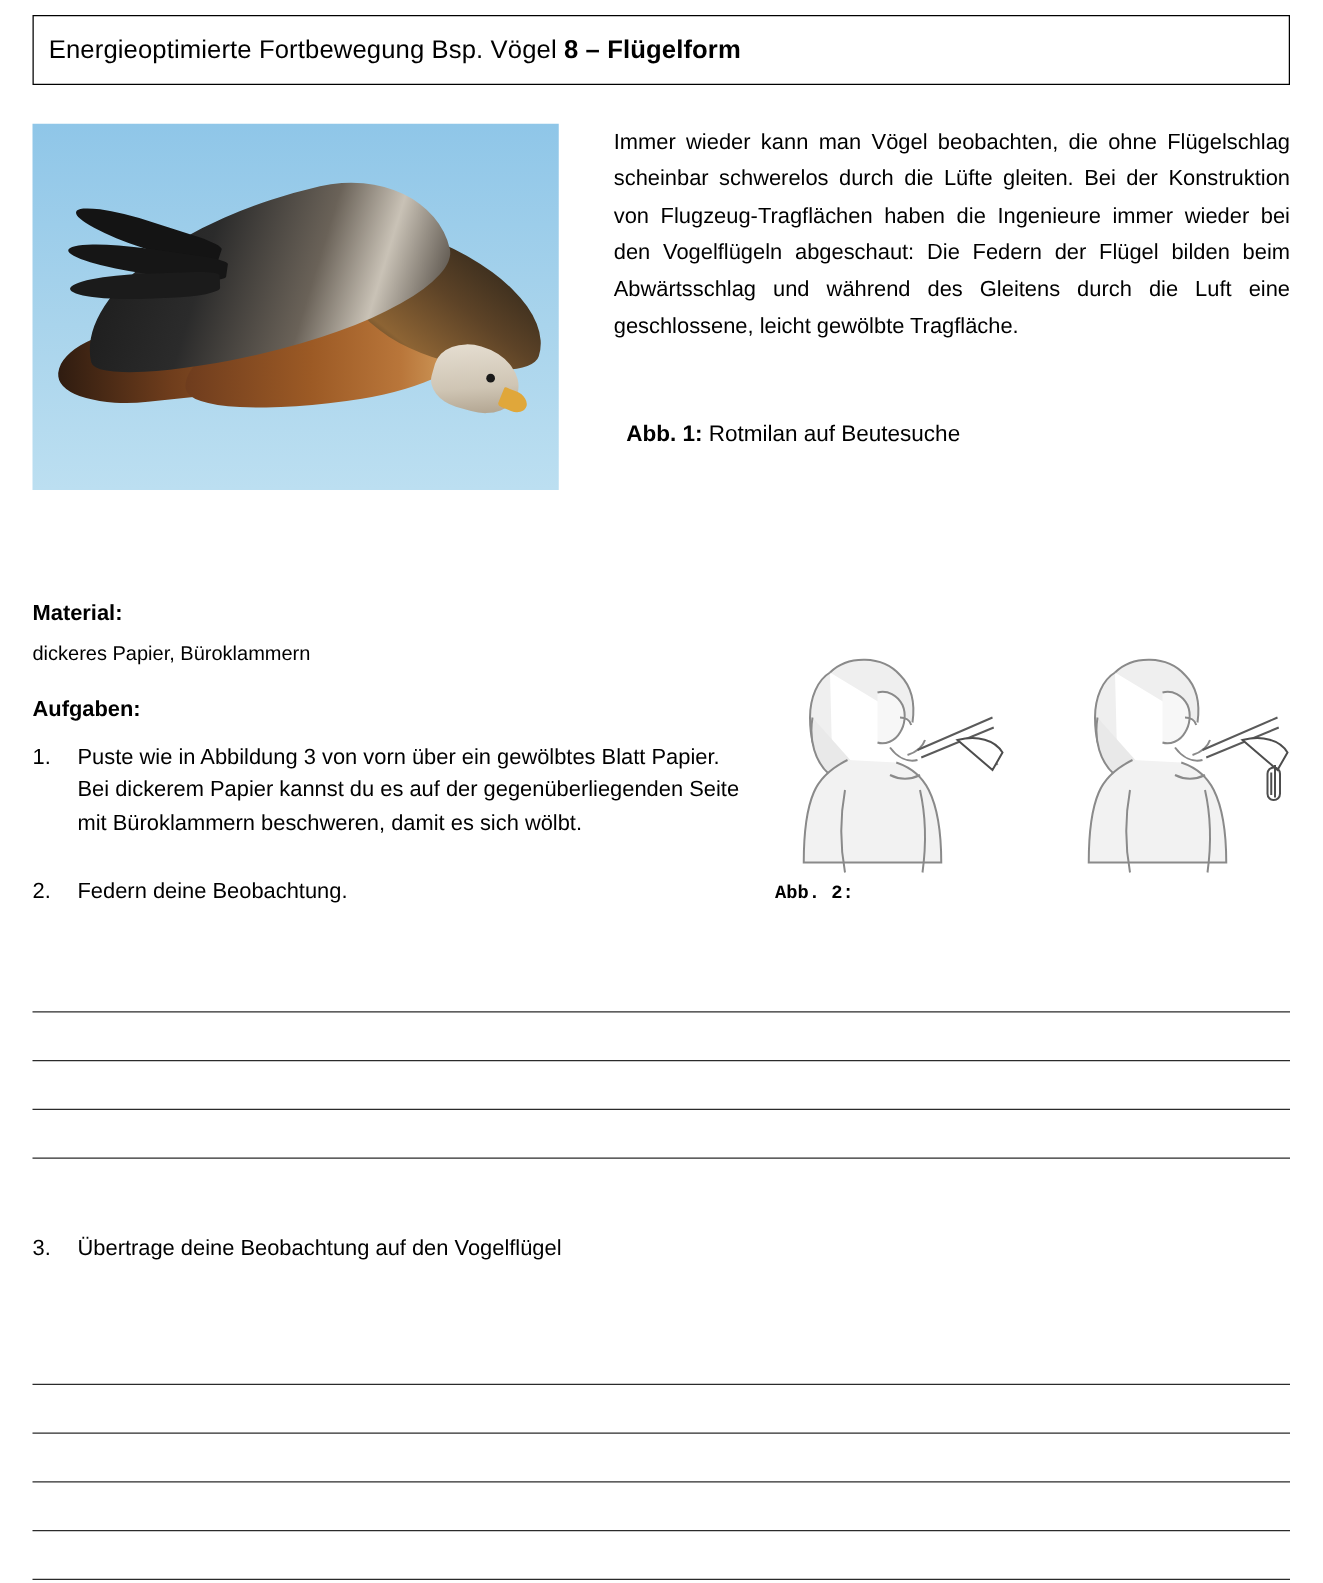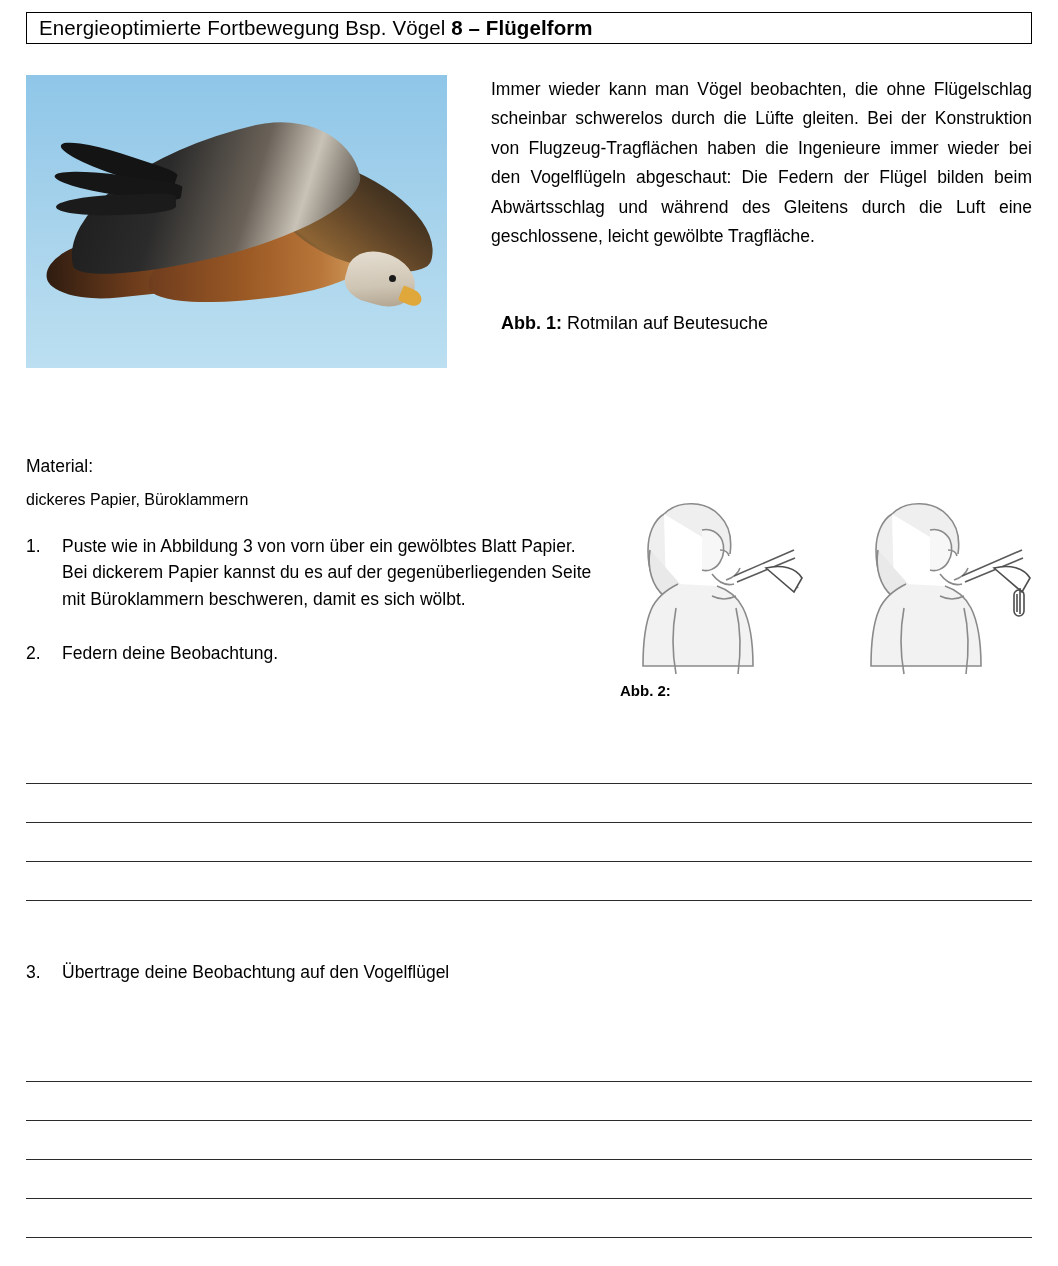--- a/index.html
+++ b/index.html
@@ -20,21 +20,21 @@
     width: 1058px;
     height: 1266px;
     box-sizing: border-box;
     padding: 10px 26px 0 26px;
   }
 
   
   .title-box {
     border: 1.5px solid #000;
     box-sizing: border-box;
-    height: 32px;
+    height: 56px;
     display: flex;
     align-items: center;
     padding: 0 12px;
     margin-top: 2px;
   }
   .title-text {
     font-size: 20.5px;
     letter-spacing: 0.1px;
     white-space: nowrap;
   }
@@ -165,21 +165,21 @@
     display: flex;
     margin-top: 88px;
     align-items: flex-start;
   }
   .tasks-col {
     width: 570px;
     flex: 0 0 570px;
   }
   .label-bold {
     font-size: 17.5px;
-    font-weight: normal;
+    font-weight: bold;
     margin: 0 0 14px 0;
   }
   .material-text {
     font-size: 16px;
     margin: 0 0 24px 0;
   }
   .task {
     display: flex;
     font-size: 17.5px;
     line-height: 1.5;
@@ -189,20 +189,21 @@
     width: 36px;
     flex: 0 0 36px;
   }
   .task .body { flex: 1; }
   .task.t2 { margin-top: 28px; }
 
   .figs-col {
     flex: 1;
     padding-left: 20px;
     position: relative;
+    font-family: Liberation Mono, monospace;
   }
   .figs {
     display: flex;
     gap: 18px;
   }
   .fig {
     width: 210px;
     height: 222px;
     position: relative;
   }
@@ -262,20 +263,21 @@
       <div class="caption">
         <span class="bold">Abb. 1:</span><span> Rotmilan auf Beutesuche</span>
       </div>
     </div>
   </div>
 
   <div class="middle-section">
     <div class="tasks-col">
       <p class="label-bold">Material:</p>
       <p class="material-text">dickeres Papier, Büroklammern</p>
+      <p class="label-bold">Aufgaben:</p>
 
       <div class="task t1">
         <span class="num">1.</span>
         <span class="body">Puste wie in Abbildung 3 von vorn über ein gewölbtes Blatt Papier. Bei dickerem Papier kannst du es auf der gegenüberliegenden Seite mit Büroklammern beschweren, damit es sich wölbt.</span>
       </div>
 
       <div class="task t2">
         <span class="num">2.</span>
         <span class="body">Federn deine Beobachtung.</span>
       </div>

